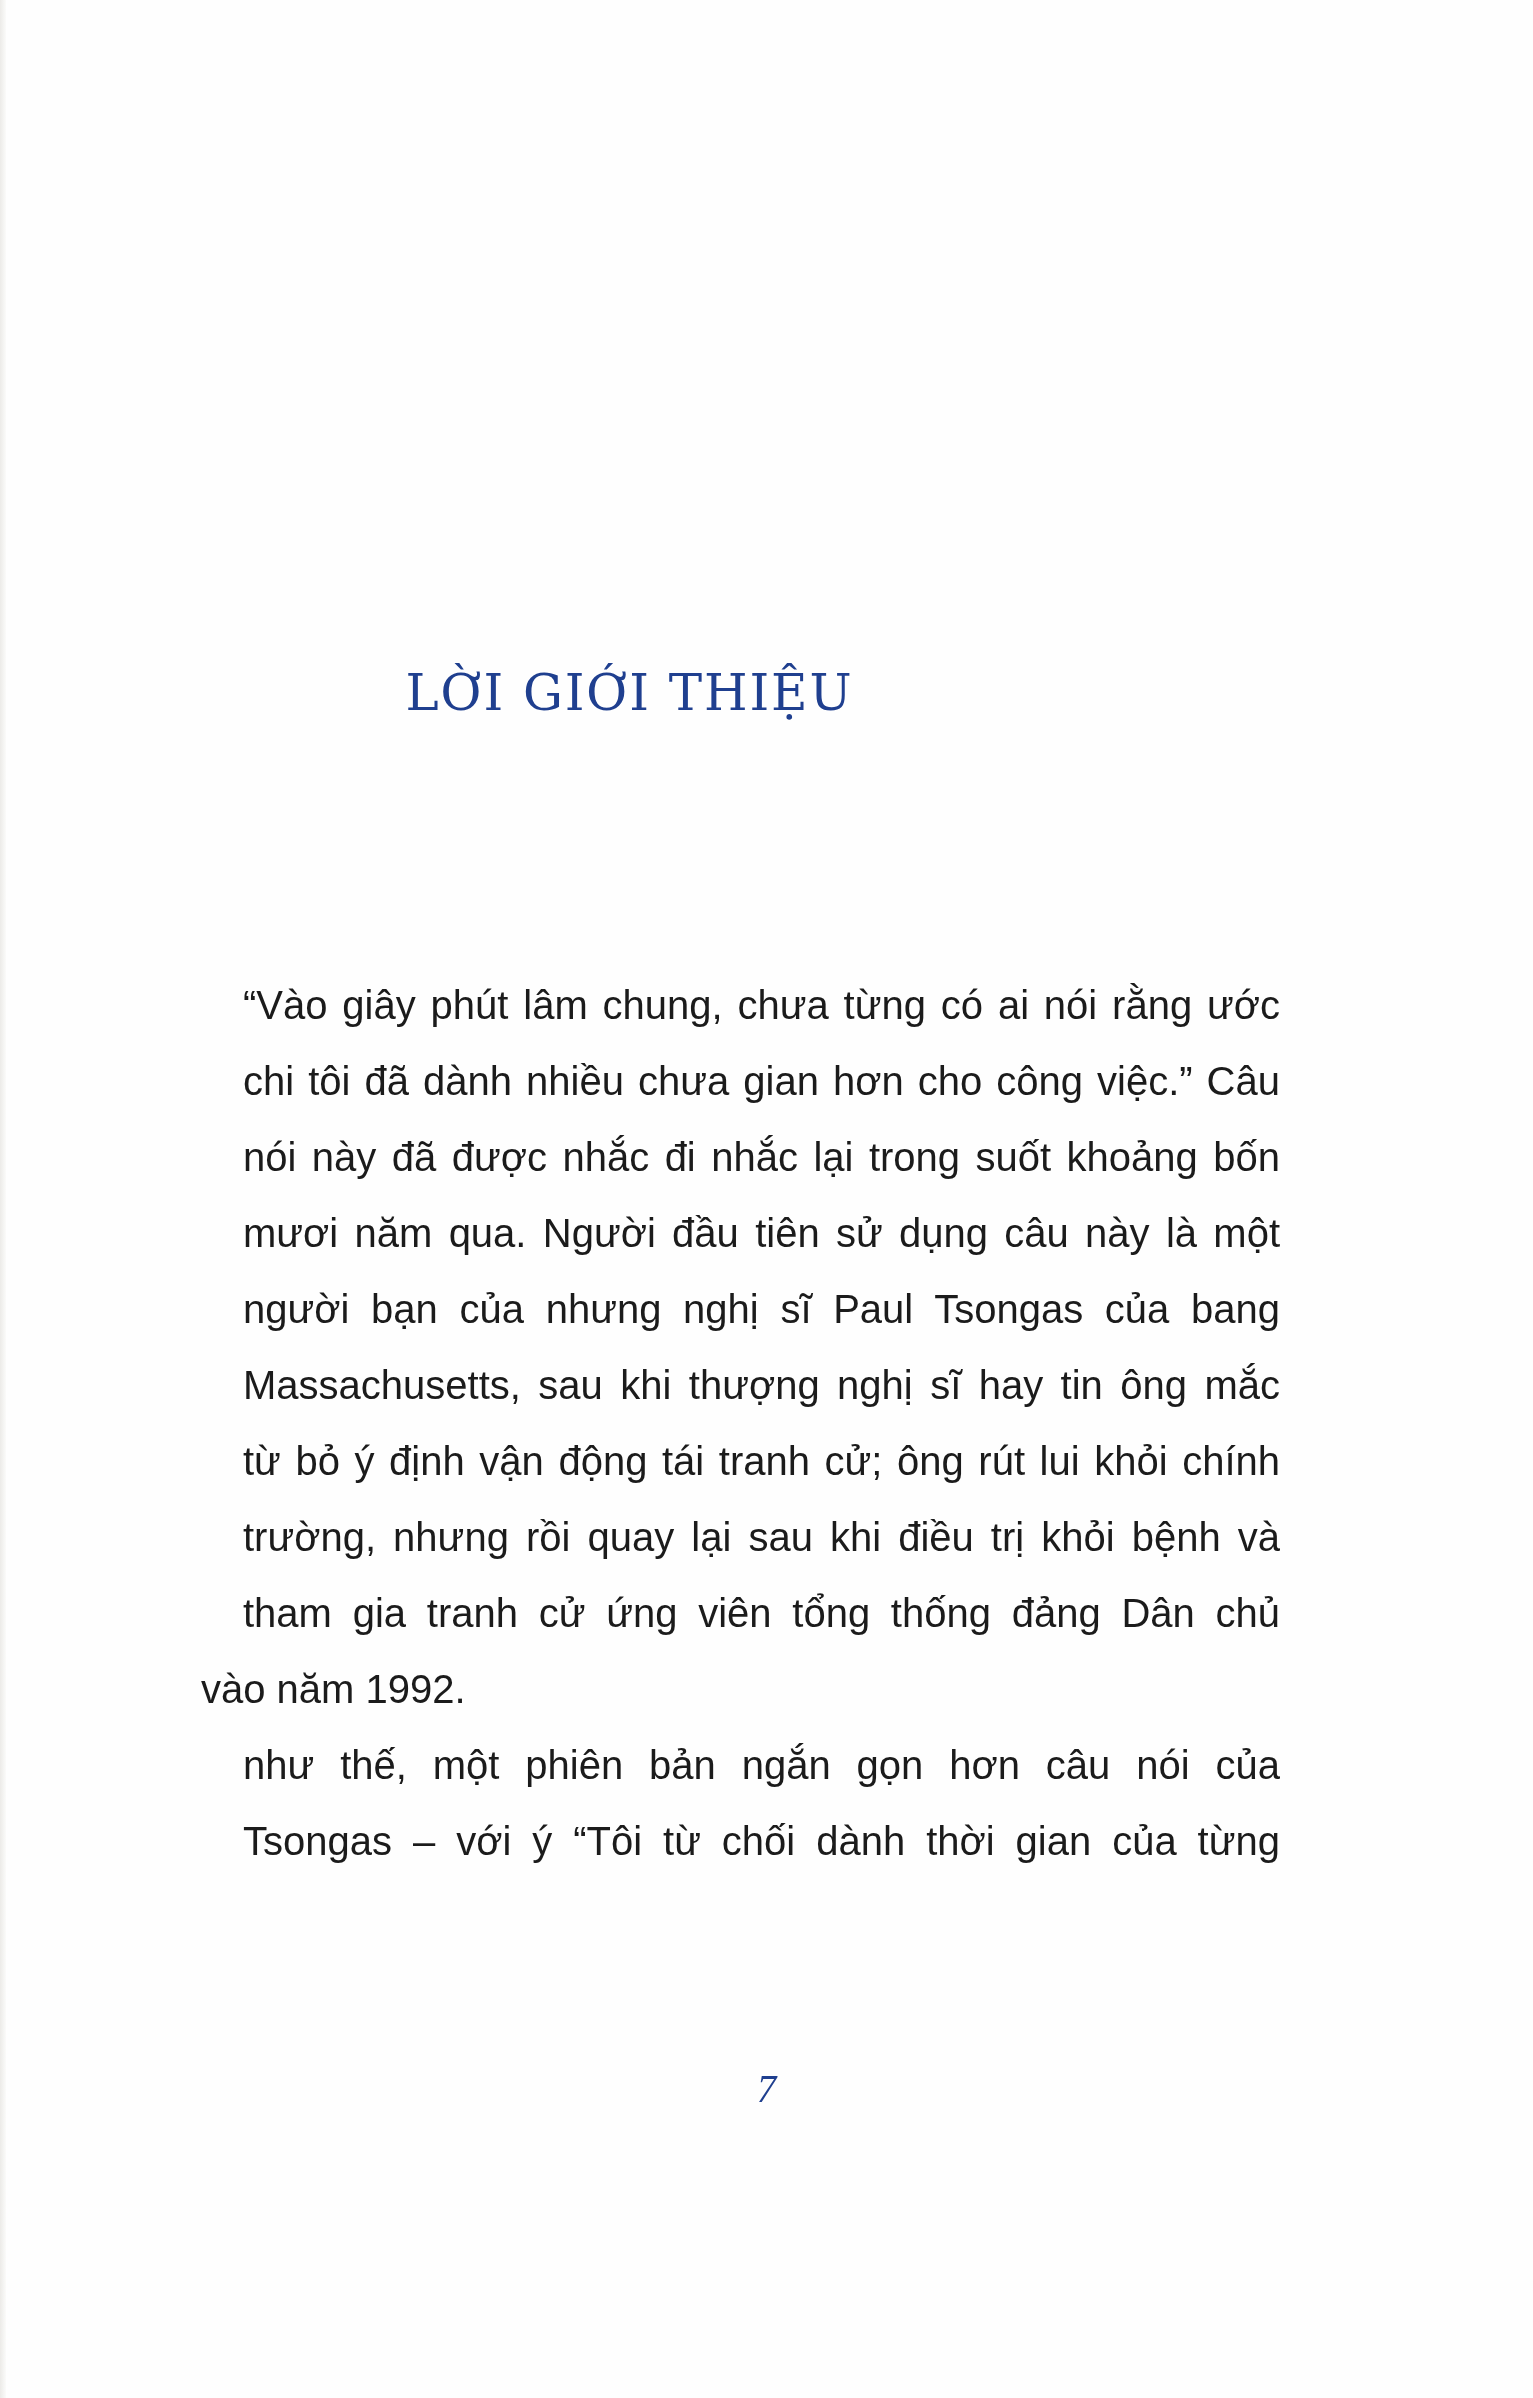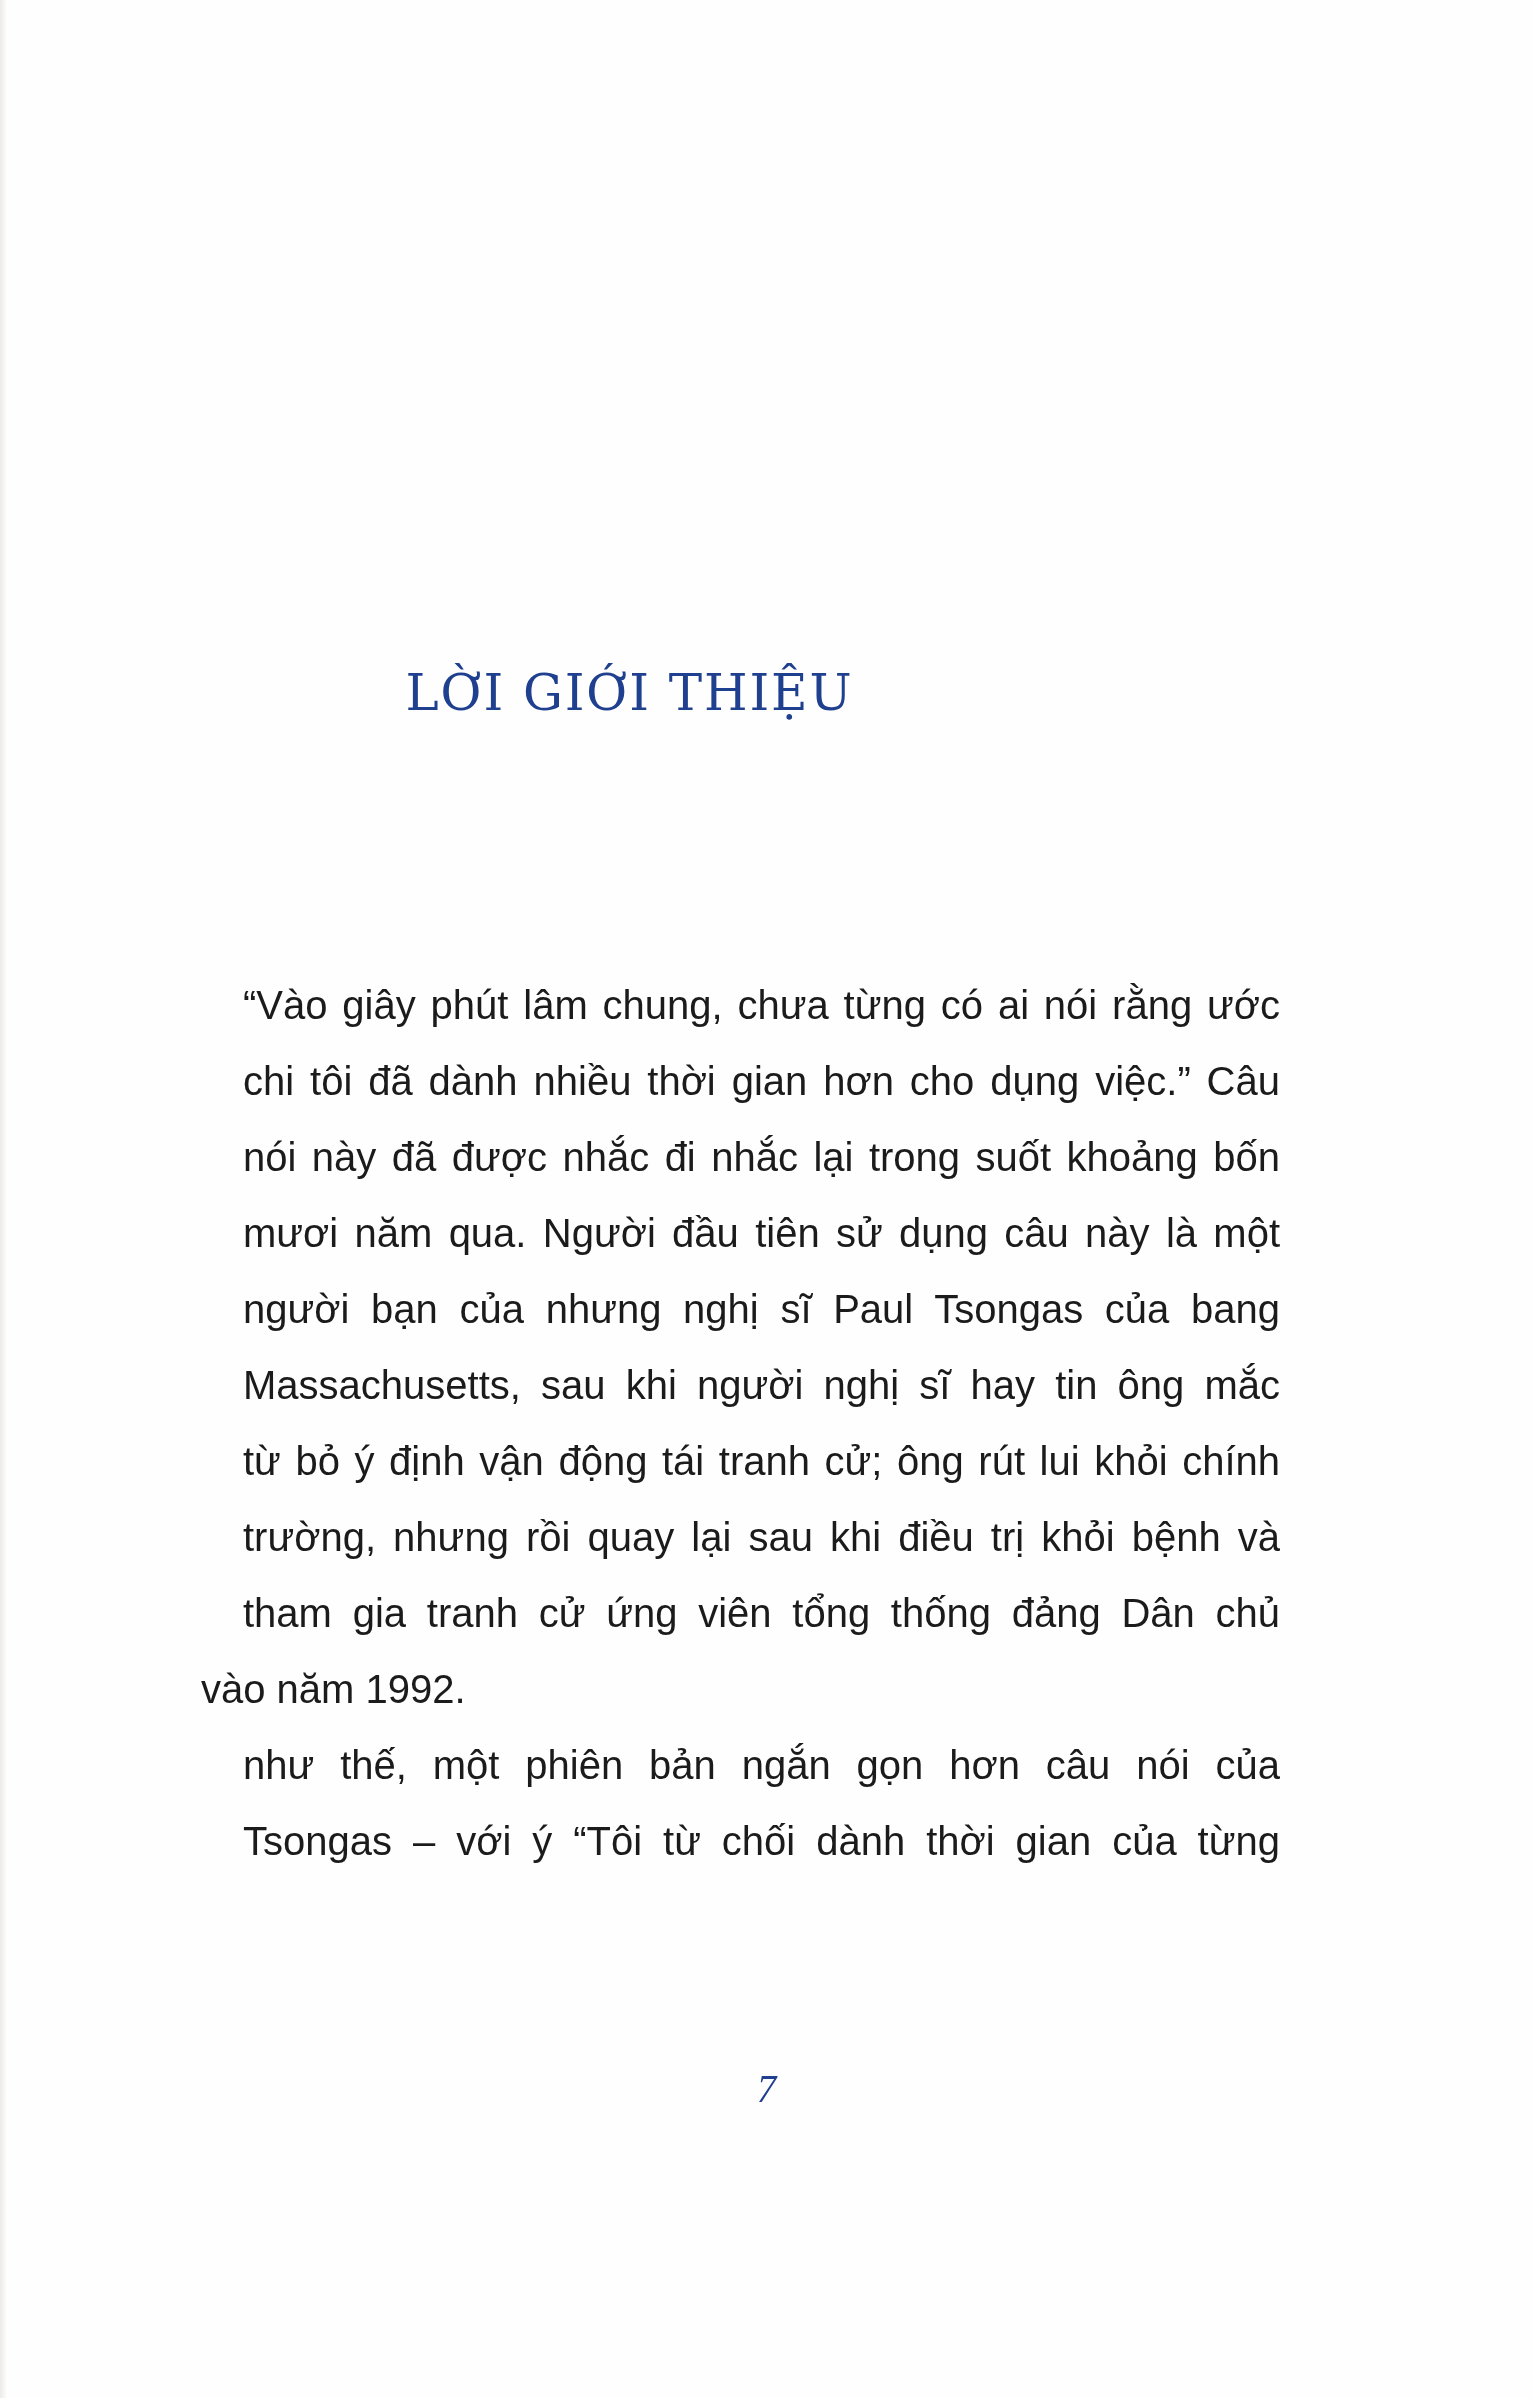--- a/index.html
+++ b/index.html
@@ -71,25 +71,25 @@
   </style>
 </head>
 <body>
 
 <div class="page-edge"></div>
 
 <h1 class="chapter-title">LỜI GIỚI THIỆU</h1>
 
 <div class="body-text">
   <span class="line justify">“Vào giây phút lâm chung, chưa từng có ai nói rằng ước</span>
-  <span class="line justify">chi tôi đã dành nhiều thời gian hơn cho dụng việc.” Câu</span>
+  <span class="line justify">chi tôi đã dành nhiều chưa gian hơn cho công việc.” Câu</span>
   <span class="line justify">nói này đã được nhắc đi nhắc lại trong suốt khoảng bốn</span>
   <span class="line justify">mươi năm qua. Người đầu tiên sử dụng câu này là một</span>
   <span class="line justify">người bạn của nhưng nghị sĩ Paul Tsongas của bang</span>
-  <span class="line justify">Massachusetts, sau khi người nghị sĩ hay tin ông mắc</span>
+  <span class="line justify">Massachusetts, sau khi thượng nghị sĩ hay tin ông mắc</span>
   <span class="line justify">từ bỏ ý định vận động tái tranh cử; ông rút lui khỏi chính</span>
   <span class="line justify">trường, nhưng rồi quay lại sau khi điều trị khỏi bệnh và</span>
   <span class="line justify">tham gia tranh cử ứng viên tổng thống đảng Dân chủ</span>
   <span class="line">vào năm 1992.</span>
   <span class="line justify">như thế, một phiên bản ngắn gọn hơn câu nói của</span>
   <span class="line justify">Tsongas – với ý “Tôi từ chối dành thời gian của từng</span>
 </div>
 
 <div class="page-number">7</div>
 

